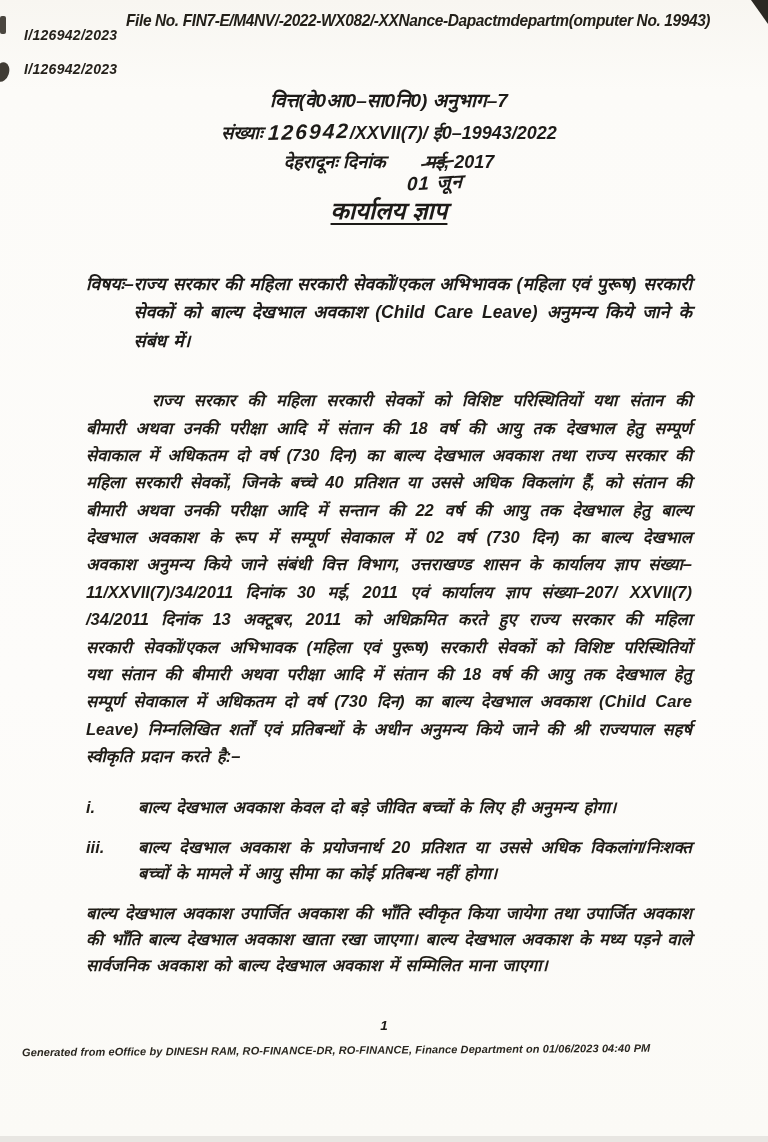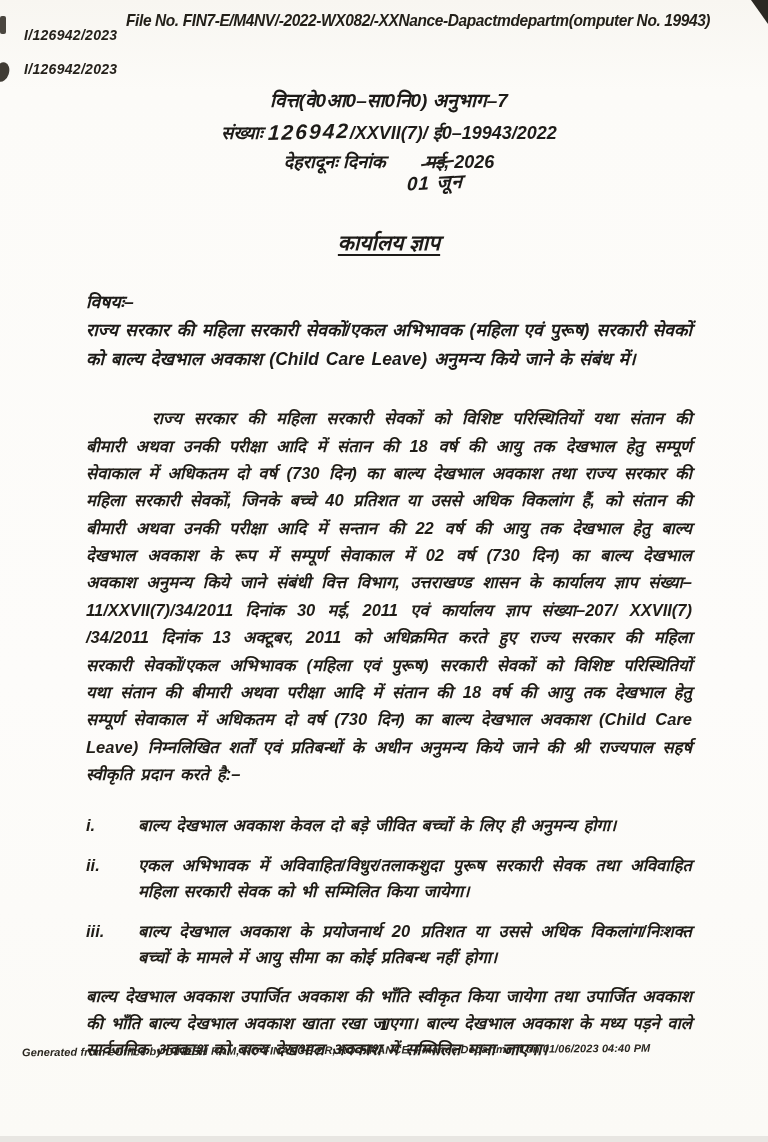--- a/index.html
+++ b/index.html
@@ -46,24 +46,24 @@
     content:"";position:absolute;left:-4px;right:-4px;top:55%;
     border-top:2px solid #26231d;transform:rotate(-8deg);
   }
   .hand-date{
     position:absolute;left:53%;top:20px;
     font-size:19px;font-weight:700;letter-spacing:1px;
     transform:rotate(-3deg) skewX(-5deg);
     white-space:nowrap;
   }
   .doc-title{
-    margin-top:55px;font-size:21px;font-weight:700;
+    margin-top:20px;font-size:24px;font-weight:700;
     text-decoration:underline;text-underline-offset:4px;text-decoration-thickness:2px;
   }
-  .subject{display:flex;margin-top:32px;font-size:17.5px;font-weight:700;line-height:1.62;flex-direction:column;}
+  .subject{display:flex;margin-top:44px;font-size:17.5px;font-weight:700;line-height:1.62;}
   .subject .lbl{flex:0 0 auto;white-space:nowrap;}
   .subject .txt{flex:1 1 auto;text-align:justify;word-spacing:2px;}
 
   .para{
     margin-top:32px;font-size:16.5px;font-weight:600;line-height:1.66;
     text-align:justify;word-spacing:3.5px;text-indent:66px;color:#201d17;
   }
   .cond-list{margin-top:24px;}
   .cond{display:flex;margin-bottom:13px;font-size:16.5px;font-weight:600;line-height:1.6;color:#201d17;}
   .cond .mk{flex:0 0 52px;font-weight:700;}
@@ -94,43 +94,39 @@
     <div class="c h-dept">वित्त(वे0आ0–सा0नि0) अनुभाग–7</div>
 
     <div class="c h-num">
       <span>संख्याः</span>
       <span class="hand">126942</span><span>/XXVII(7)/ ई0–19943/2022</span>
     </div>
 
     <div class="c h-date">
       <span>देहरादूनः दिनांक</span>
       <span class="struck">मई,</span>
-      <span>2026</span>
+      <span>2017</span>
       <span class="hand-date">01 जून</span>
     </div>
 
     <div class="c doc-title">कार्यालय ज्ञाप</div>
 
     <div class="subject">
       <span class="lbl">विषयः–</span>
       <span class="txt">राज्य सरकार की महिला सरकारी सेवकों/एकल अभिभावक (महिला एवं पुरूष) सरकारी सेवकों को बाल्य देखभाल अवकाश (Child Care Leave) अनुमन्य किये जाने के संबंध में।</span>
     </div>
 
     <div class="para">राज्य सरकार की महिला सरकारी सेवकों को विशिष्ट परिस्थितियों यथा संतान की बीमारी अथवा उनकी परीक्षा आदि में संतान की 18 वर्ष की आयु तक देखभाल हेतु सम्पूर्ण सेवाकाल में अधिकतम दो वर्ष (730 दिन) का बाल्य देखभाल अवकाश तथा राज्य सरकार की महिला सरकारी सेवकों, जिनके बच्चे 40 प्रतिशत या उससे अधिक विकलांग हैं, को संतान की बीमारी अथवा उनकी परीक्षा आदि में सन्तान की 22 वर्ष की आयु तक देखभाल हेतु बाल्य देखभाल अवकाश के रूप में सम्पूर्ण सेवाकाल में 02 वर्ष (730 दिन) का बाल्य देखभाल अवकाश अनुमन्य किये जाने संबंधी वित्त विभाग, उत्तराखण्ड शासन के कार्यालय ज्ञाप संख्या–11/XXVII(7)/34/2011 दिनांक 30 मई, 2011 एवं कार्यालय ज्ञाप संख्या–207/ XXVII(7) /34/2011 दिनांक 13 अक्टूबर, 2011 को अधिक्रमित करते हुए राज्य सरकार की महिला सरकारी सेवकों/एकल अभिभावक (महिला एवं पुरूष) सरकारी सेवकों को विशिष्ट परिस्थितियों यथा संतान की बीमारी अथवा परीक्षा आदि में संतान की 18 वर्ष की आयु तक देखभाल हेतु सम्पूर्ण सेवाकाल में अधिकतम दो वर्ष (730 दिन) का बाल्य देखभाल अवकाश (Child Care Leave) निम्नलिखित शर्तों एवं प्रतिबन्धों के अधीन अनुमन्य किये जाने की श्री राज्यपाल सहर्ष स्वीकृति प्रदान करते है:–</div>
 
     <div class="cond-list">
       <div class="cond">
         <span class="mk">i.</span>
         <span class="tx">बाल्य देखभाल अवकाश केवल दो बड़े जीवित बच्चों के लिए ही अनुमन्य होगा।</span>
       </div>
       <div class="cond">
-        <span class="mk">ii.</span>
-        <span class="tx">एकल अभिभावक में अविवाहित/विधुर/तलाकशुदा पुरूष सरकारी सेवक तथा अविवाहित महिला सरकारी सेवक को भी सम्मिलित किया जायेगा।</span>
-      </div>
-      <div class="cond">
         <span class="mk">iii.</span>
         <span class="tx">बाल्य देखभाल अवकाश के प्रयोजनार्थ 20 प्रतिशत या उससे अधिक विकलांग/निःशक्त बच्चों के मामले में आयु सीमा का कोई प्रतिबन्ध नहीं होगा।</span>
       </div>
       <div class="cond">
         <span class="tx">बाल्य देखभाल अवकाश उपार्जित अवकाश की भाँति स्वीकृत किया जायेगा तथा उपार्जित अवकाश की भाँति बाल्य देखभाल अवकाश खाता रखा जाएगा। बाल्य देखभाल अवकाश के मध्य पड़ने वाले सार्वजनिक अवकाश को बाल्य देखभाल अवकाश में सम्मिलित माना जाएगा।</span>
       </div>
     </div>
 
   </div>
 

